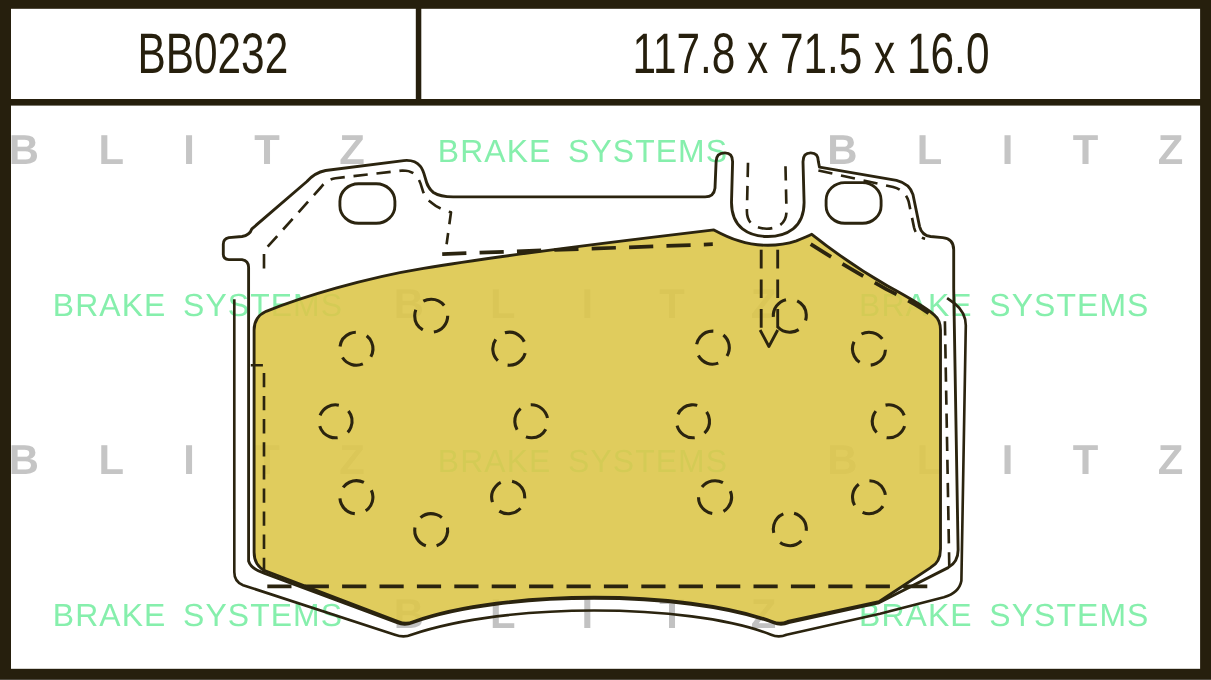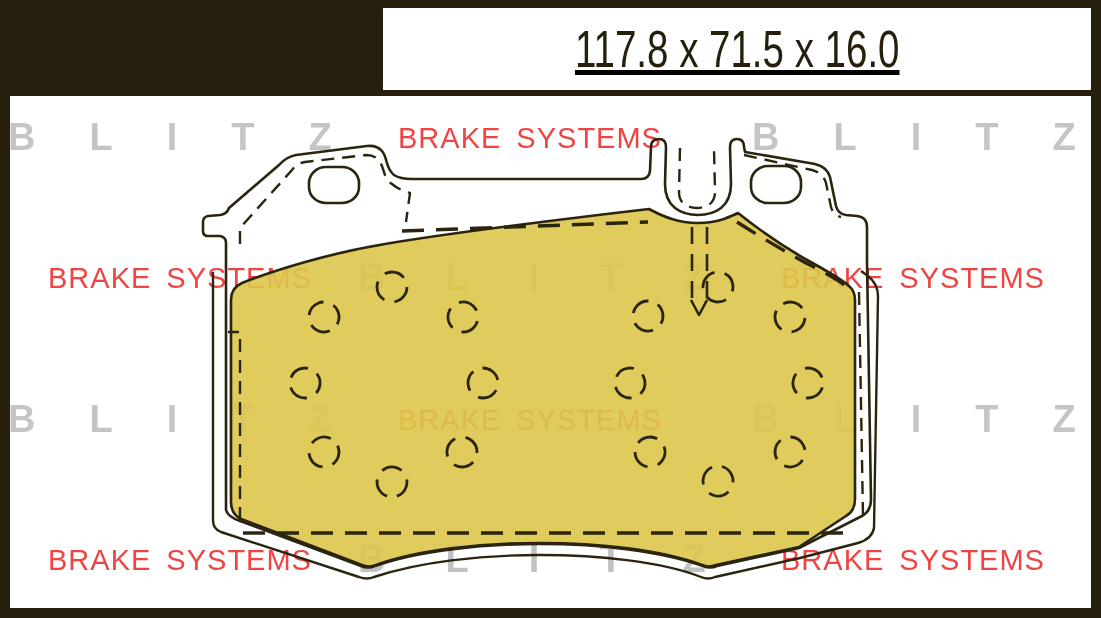--- a/index.html
+++ b/index.html
@@ -9,21 +9,21 @@
     background:#261f0d;
     overflow:hidden;
     font-family:"Liberation Sans", sans-serif;
   }
   .cell{
     position:absolute;
     background:#ffffff;
     display:flex;align-items:center;justify-content:center;
   }
   .header-left{left:10px;top:8px;width:368px;height:82px;}
-  .header-right{left:383px;top:8px;width:708px;height:82px;text-decoration:underline;}
+  .header-right{left:383px;top:8px;width:708px;height:82px;}
   .header-text{
     color:#261f0d;
     font-size:52px;
     letter-spacing:0px;
     transform:scaleX(0.74);
     transform-origin:center;
     white-space:nowrap;
   }
   .canvas{
     position:absolute;
@@ -32,31 +32,34 @@
   }
   .wm-layer{position:absolute;left:0;top:0;width:999px;height:618px;z-index:1;pointer-events:none;}
   .wm{position:absolute;white-space:nowrap;line-height:1;}
   .blitz{
     font-weight:bold;font-size:38px;letter-spacing:54px;color:#c5c5c5;
   }
   .blitz-c{
     font-weight:bold;font-size:38px;letter-spacing:60px;color:#c2c2c2;
   }
   .bsys{
-    font-size:29px;letter-spacing:1px;word-spacing:6px;color:#ef4444;
+    font-size:29px;letter-spacing:1px;word-spacing:6px;color:#86efac;
   }
   svg.drawing{
     position:absolute;left:0;top:0;z-index:2;pointer-events:none;
   }
 </style>
 </head>
 <body>
 
 <div class="frame">
 
+  <div class="cell header-left">
+    <div class="header-text">BB0232</div>
+  </div>
 
   <div class="cell header-right">
     <div class="header-text">117.8 x 71.5 x 16.0</div>
   </div>
 
   <div class="canvas"></div>
 
   <div class="wm-layer" id="wm-layer">
       <div class="wm blitz" style="left: 8px; top: 118px;">BLITZ</div>
       <div class="wm bsys" style="left: 398px; top: 124px;">BRAKE SYSTEMS</div>

